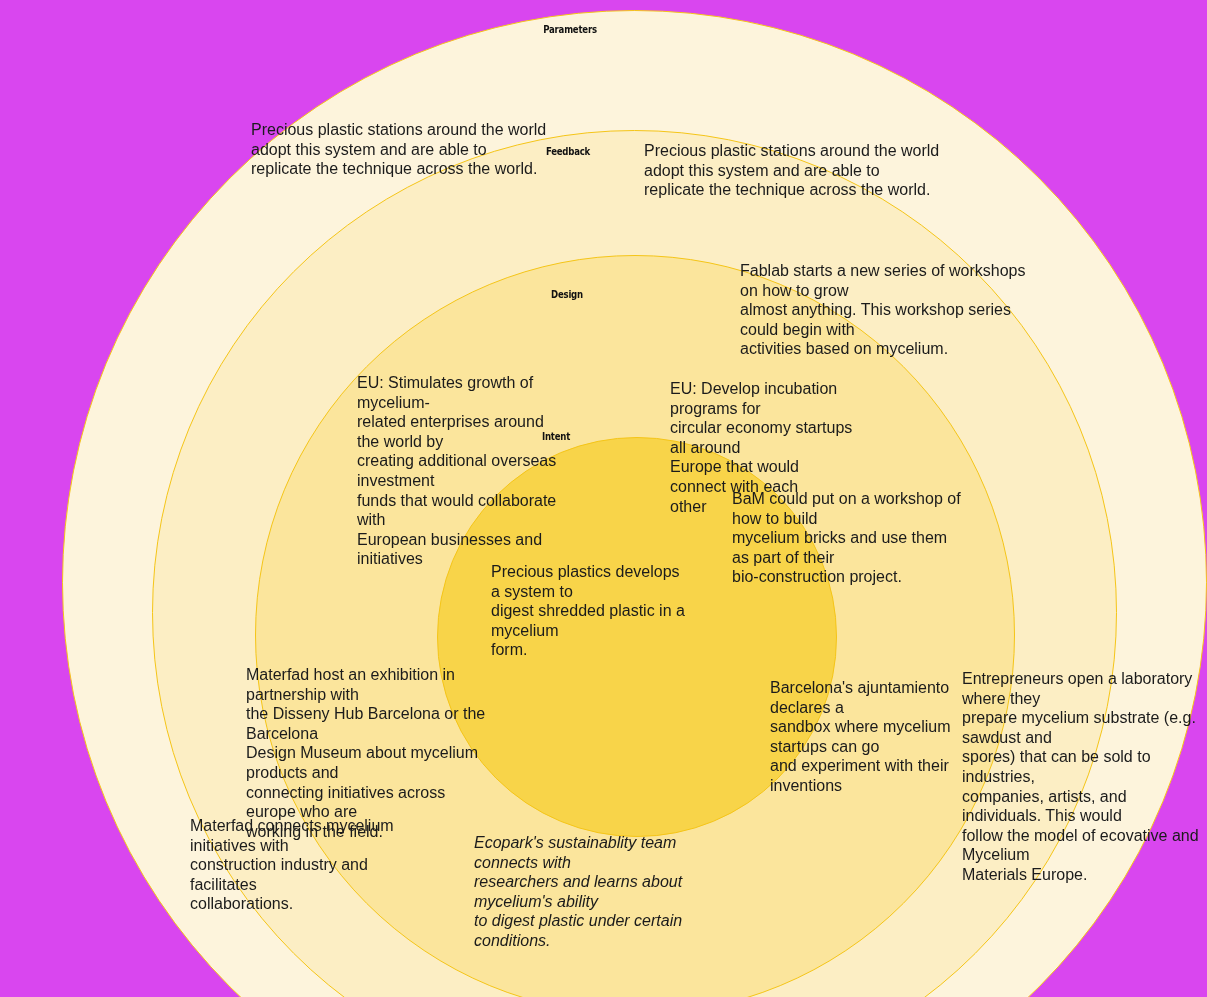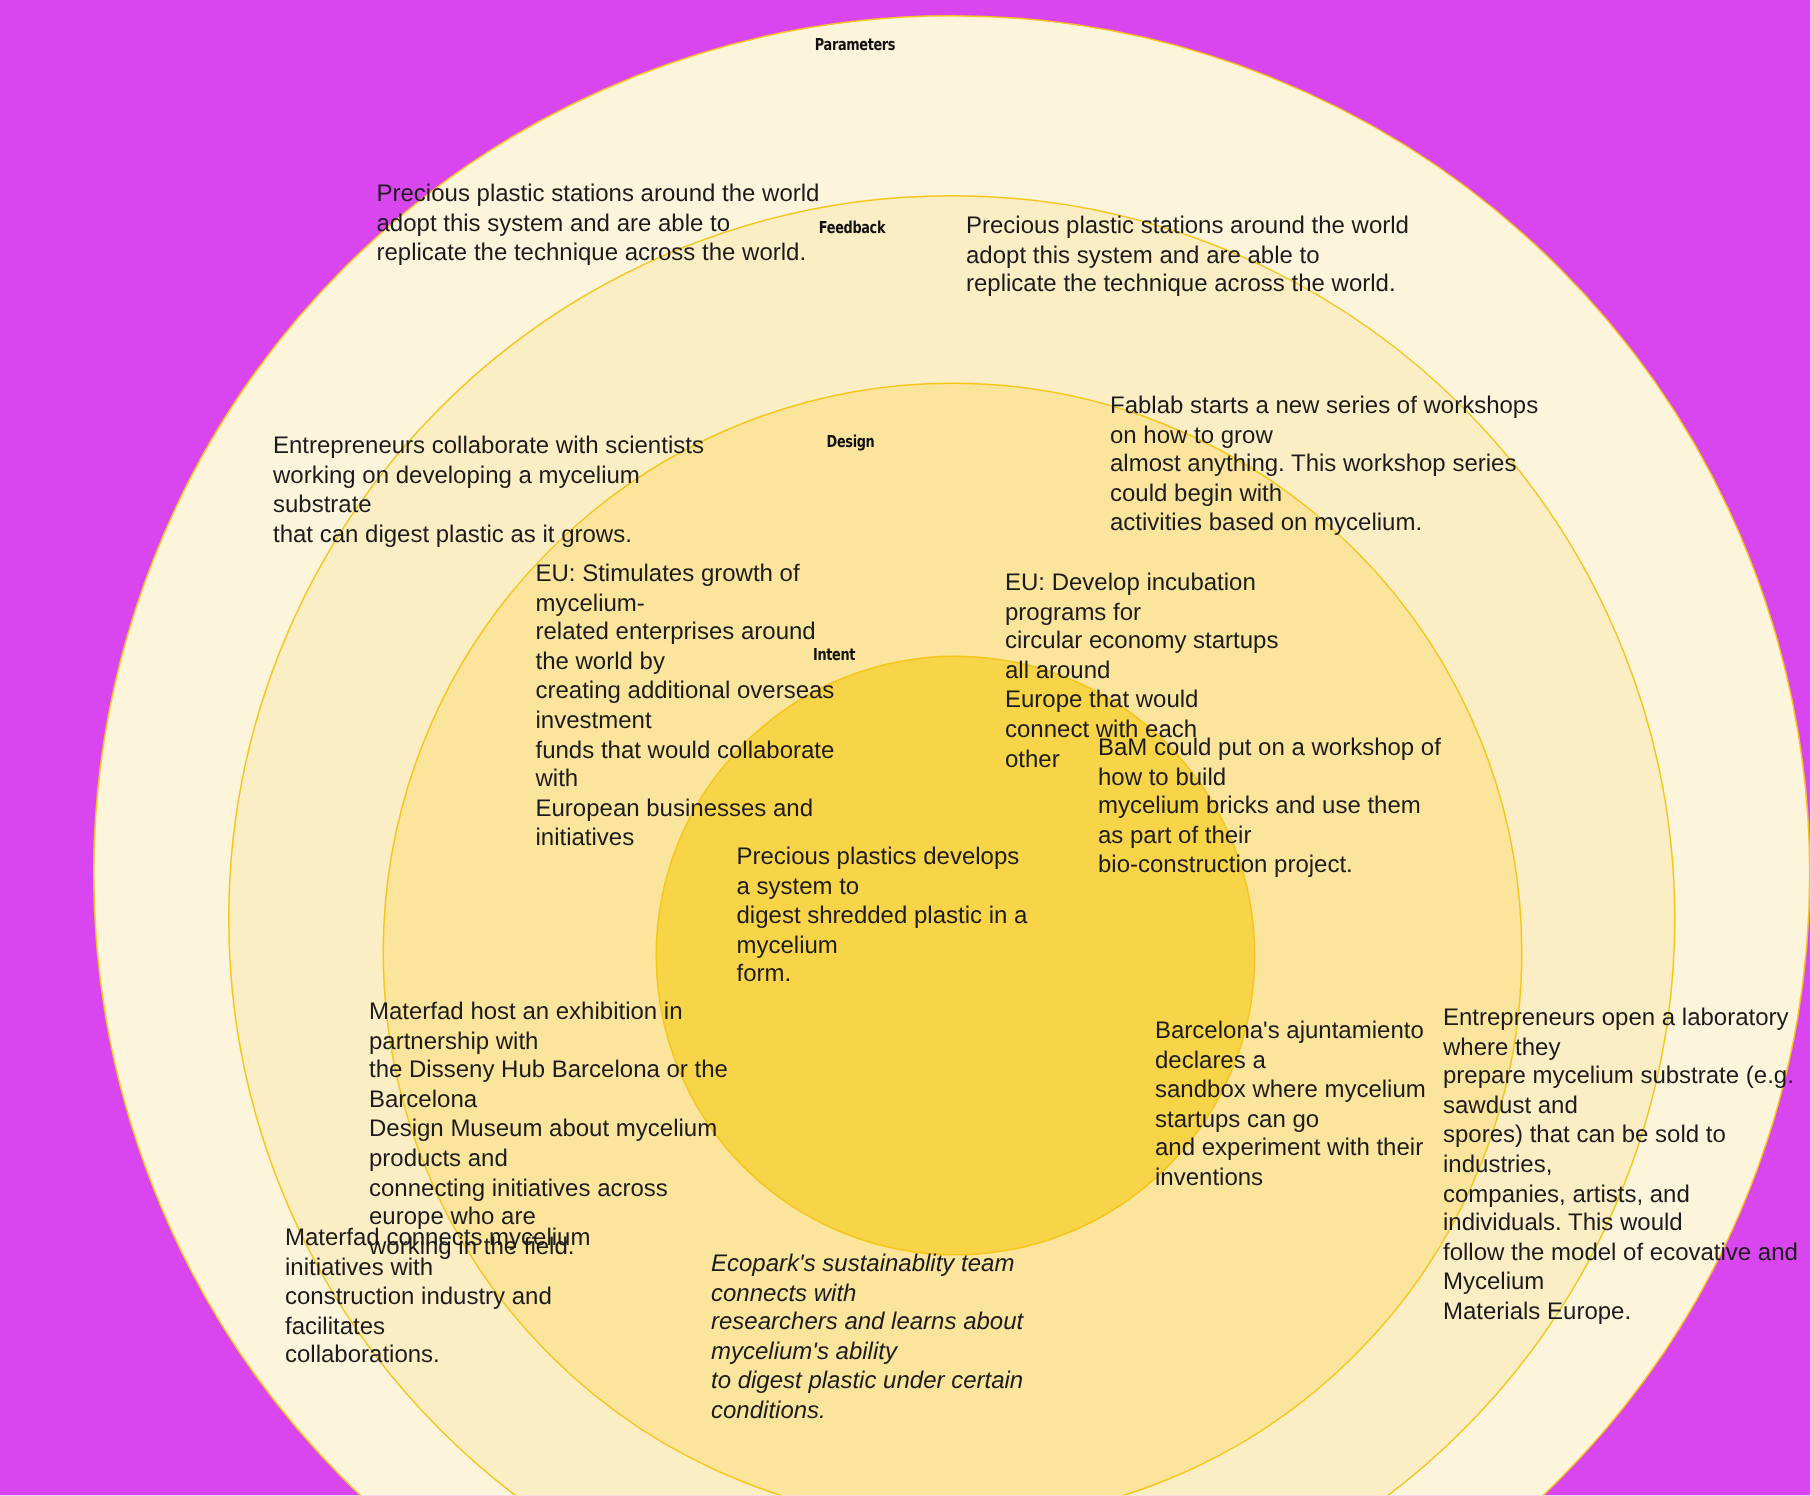--- a/index.html
+++ b/index.html
@@ -97,23 +97,20 @@
   <div class="ring-label" id="label-intent">Intent</div>
 
   <div class="note" style="left:251px; top:120px; width:300px;">Precious plastic stations around the world
 adopt this system and are able to
 replicate the technique across the world.</div>
 
   <div class="note" style="left:644px; top:141px; width:300px;">Precious plastic stations around the world
 adopt this system and are able to
 replicate the technique across the world.</div>
 
-  <div class="note" style="left:182px; top:288px; width:300px;">Entrepreneurs collaborate with scientists
-working on developing a mycelium substrate
-that can digest plastic as it grows.</div>
 
   <div class="note" style="left:740px; top:261px; width:290px;">Fablab starts a new series of workshops on how to grow
 almost anything. This workshop series could begin with
 activities based on mycelium.</div>
 
 
 
   <div class="note" style="left:357px; top:373px; width:200px;">EU: Stimulates growth of mycelium-
 related enterprises around the world by
 creating additional overseas investment

